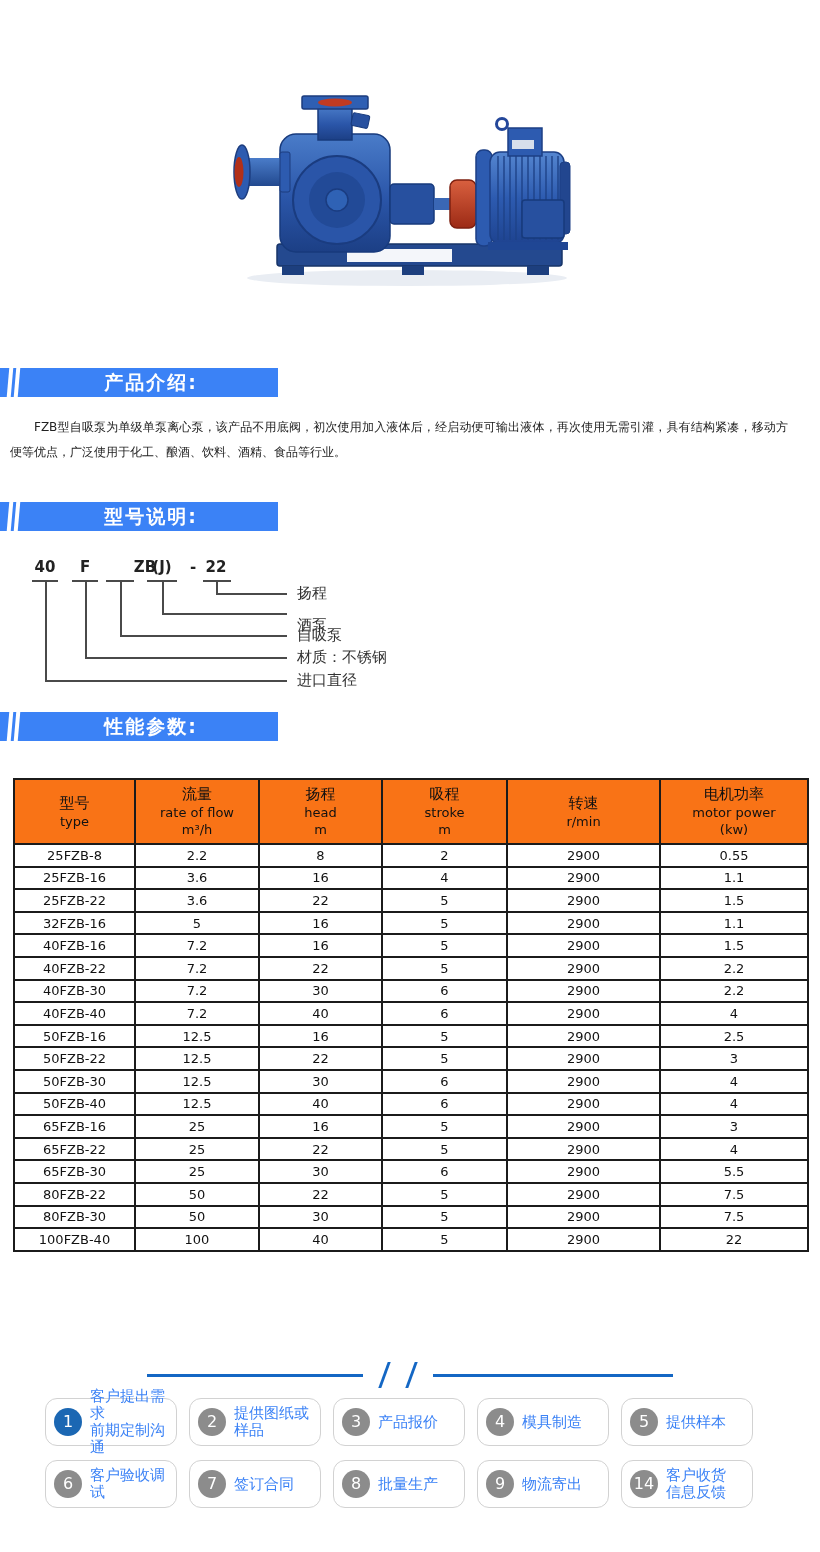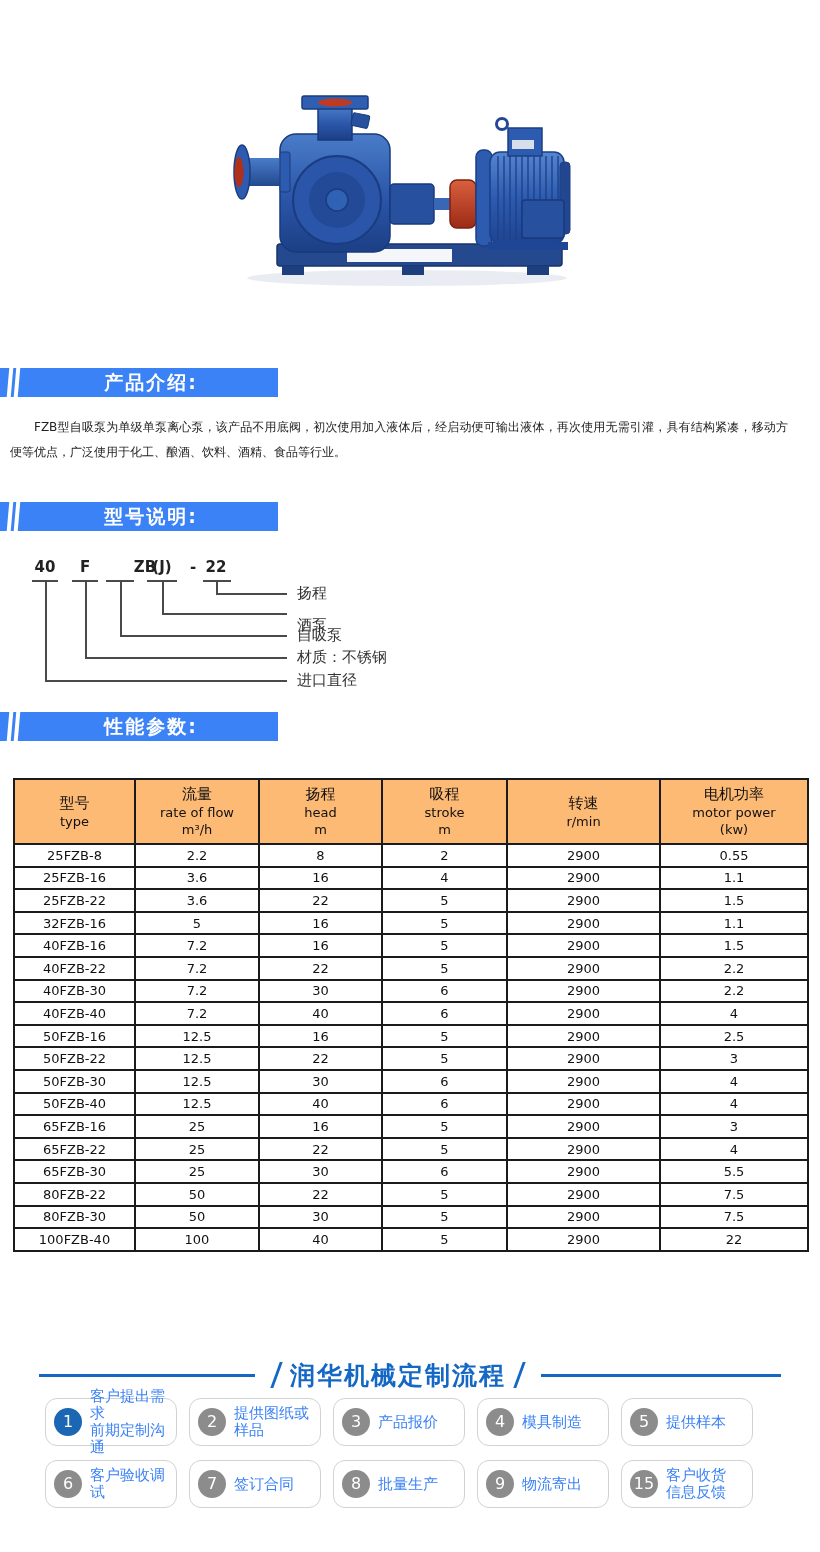--- a/index.html
+++ b/index.html
@@ -24,21 +24,21 @@
   
   .diagram{position:absolute;left:0;top:556px;width:520px;height:140px;}
   .diagram .code{position:absolute;top:2px;transform:translateX(-50%);font-size:15px;font-weight:bold;color:#222;}
   .diagram .uline{position:absolute;top:24px;height:2px;background:#4a4a4a;}
   .diagram .conn{position:absolute;top:26px;border-left:2px solid #4a4a4a;border-bottom:2px solid #4a4a4a;}
   .diagram .lbl{position:absolute;left:297px;font-size:15px;color:#333;white-space:nowrap;}
 
   
   .spec-table{position:absolute;left:13px;top:778px;width:794px;border-collapse:collapse;table-layout:fixed;}
   .spec-table th,.spec-table td{border:2px solid #1b1b1b;text-align:center;vertical-align:middle;padding:0;}
-  .spec-table th{background:#fdba74;height:63px;font-weight:normal;}
+  .spec-table th{background:#f97316;height:63px;font-weight:normal;}
   .spec-table th .h-cn{font-size:15px;color:#111;line-height:19px;}
   .spec-table th .h-en{font-size:13px;color:#111;line-height:17px;}
   .spec-table td{height:20.6px;font-size:13px;color:#111;background:#fff;}
 
   
   .proc-title{position:absolute;left:0;top:1356px;width:820px;height:38px;display:flex;
     align-items:center;justify-content:center;}
   .proc-title .rule{height:3px;background:#1467c4;}
   .proc-title .rule.left{width:216px;margin-right:8px;}
   .proc-title .rule.right{width:240px;margin-left:8px;}
@@ -365,21 +365,20 @@
           <td>5</td>
           <td>2900</td>
           <td>22</td>
         </tr>
       </tbody>
   </table>
 
   <div class="proc-title">
     <div class="rule left"></div>
     <div class="slash"></div>
-    <div class="txt">润华机械定制流程</div>
     <div class="slash"></div>
     <div class="rule right"></div>
   </div>
 
   <div class="steps">
       <div class="step first">
         <div class="num">1</div>
         <div class="lbl">客户提出需求
 前期定制沟通</div>
       </div>
@@ -409,19 +408,19 @@
       </div>
       <div class="step">
         <div class="num">8</div>
         <div class="lbl">批量生产</div>
       </div>
       <div class="step">
         <div class="num">9</div>
         <div class="lbl">物流寄出</div>
       </div>
       <div class="step">
-        <div class="num">15</div>
+        <div class="num">14</div>
         <div class="lbl">客户收货
 信息反馈</div>
       </div>
     </div>
 
 </div>
 
 </body></html>

